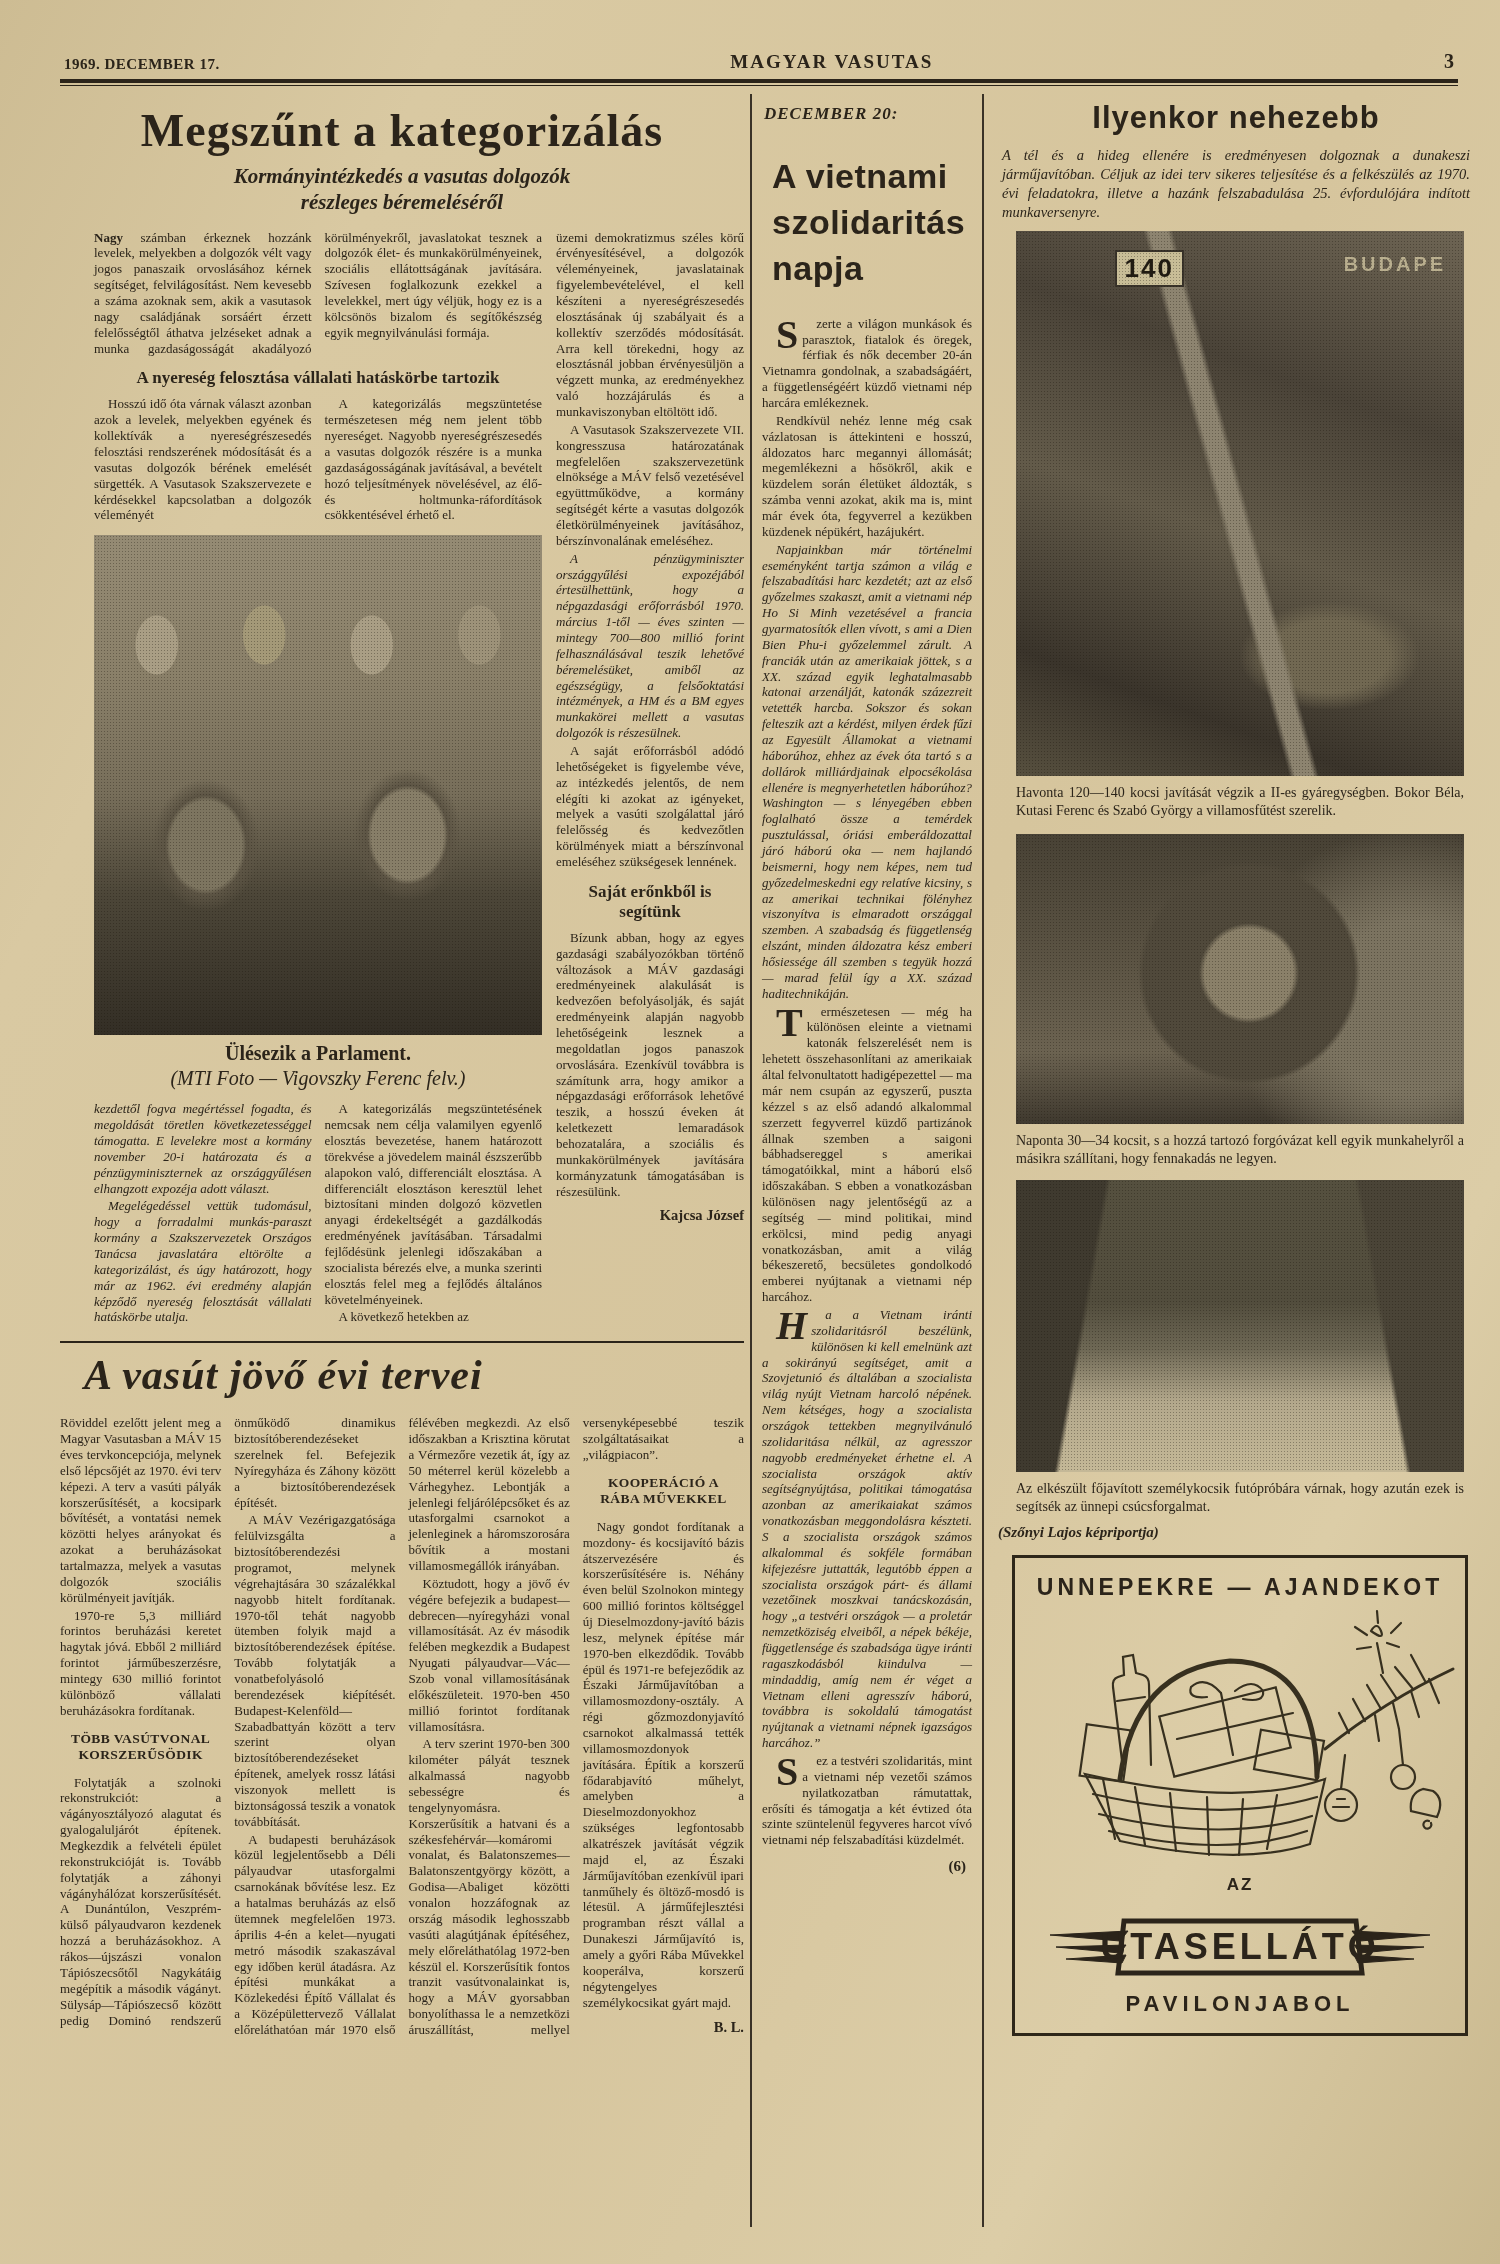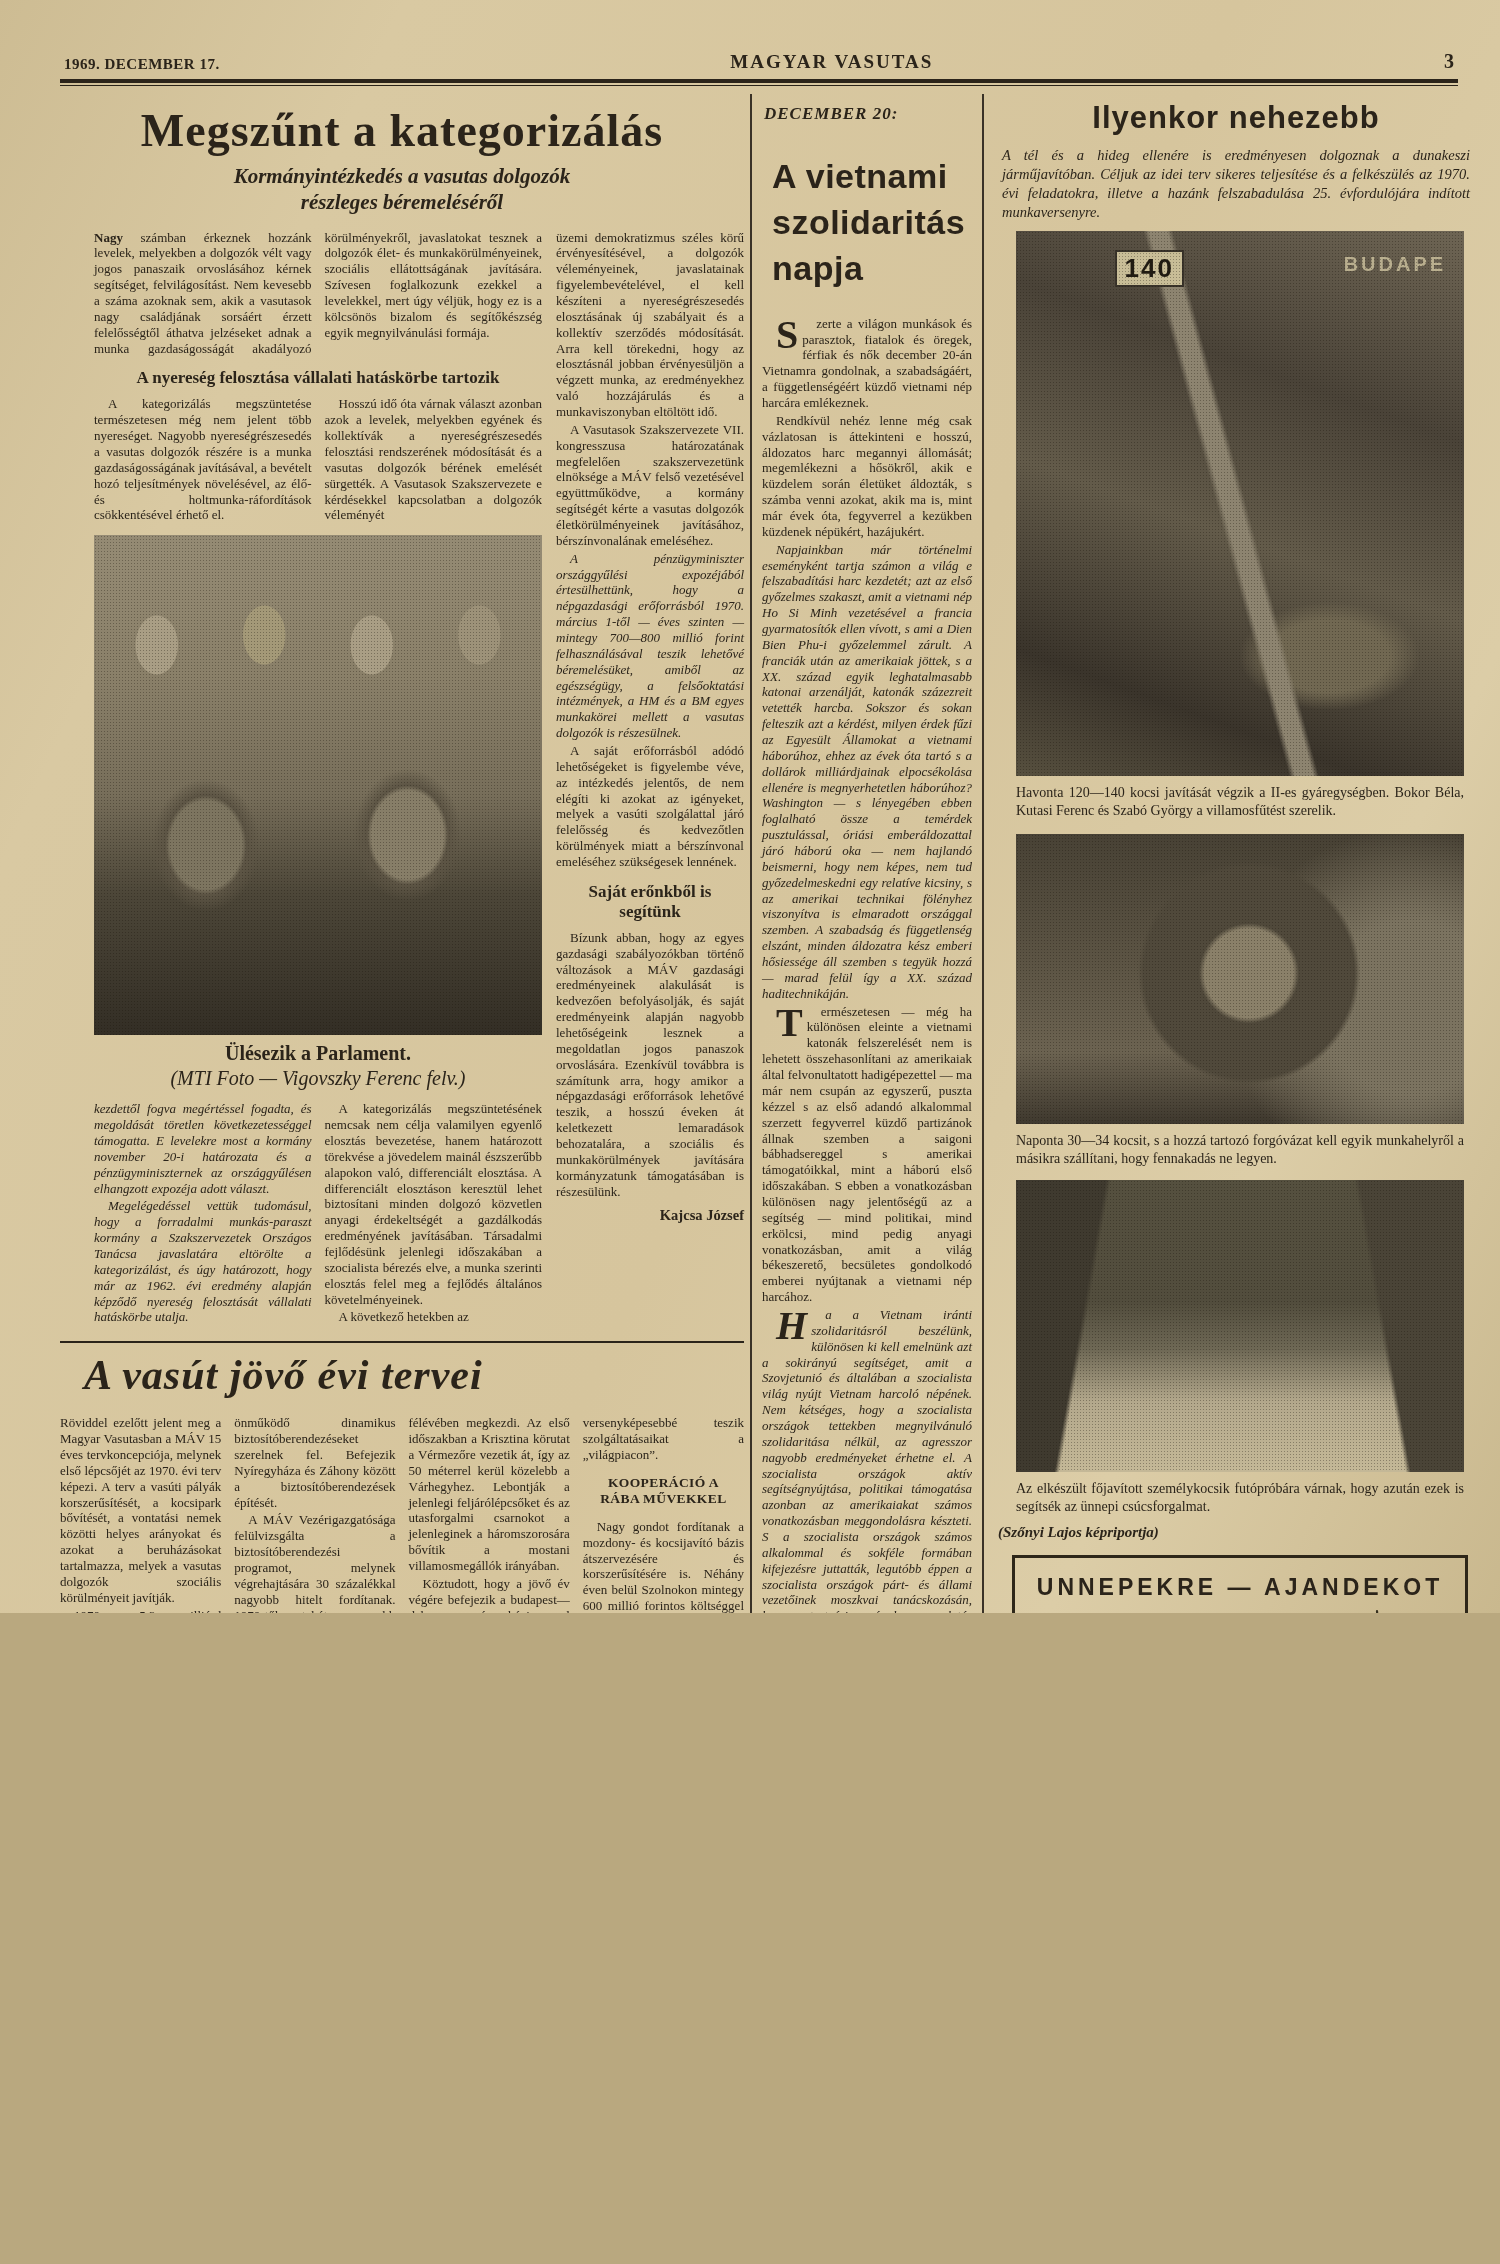--- a/index.html
+++ b/index.html
@@ -1,16 +1,16 @@
 <!DOCTYPE html>
 <html><head>
 <meta charset="utf-8">
 <style>
   html,body{margin:0;padding:0;background:#b9a87f;}
-  .page{position:relative;width:1500px;height:1613px;margin:0 auto;overflow:hidden;
+  .page{position:relative;width:1500px;height:2264px;margin:0 auto;overflow:hidden;
     background:linear-gradient(115deg,#cdbc93 0%,#d9c9a2 18%,#d6c59d 55%,#dccda7 80%,#c9b88e 100%);
     color:#2b241a;font-family:"Liberation Serif","DejaVu Serif",serif;}
   .inner{position:absolute;left:60px;right:42px;top:50px;}
   
   .masthead{display:flex;justify-content:space-between;align-items:flex-end;padding:0 4px 6px 4px;}
   .mh-date{font-weight:bold;font-size:15px;letter-spacing:.5px;}
   .mh-title{font-weight:bold;font-size:19px;letter-spacing:2px;}
   .mh-page{font-weight:bold;font-size:20px;}
   .rule-double{border-top:4px solid #2b241a;border-bottom:1px solid #2b241a;height:2px;margin-bottom:8px;}
   
@@ -114,22 +114,22 @@
           </div>
 
           <div class="lead-cols">
             <div class="lead-left">
               <div class="twocol">
                 <p class="body noind"><b>Nagy</b>
                   <span>számban érkeznek hozzánk levelek, melyekben a dolgozók vélt vagy jogos panaszaik orvoslásához kérnek segítséget, felvilágosítást. Nem kevesebb a száma azoknak sem, akik a vasutasok nagy családjának sorsáért érzett felelősségtől áthatva jelzéseket adnak a munka gazdaságosságát akadályozó körülményekről, javaslatokat tesznek a dolgozók élet- és munkakörülményeinek, szociális ellátottságának javítására. Szívesen foglalkozunk ezekkel a levelekkel, mert úgy véljük, hogy ez is a kölcsönös bizalom és segítőkészség egyik megnyilvánulási formája.</span></p>
               </div>
               <h2 class="sec-head">A nyereség felosztása vállalati hatáskörbe tartozik</h2>
               <div class="twocol">
+                <p class="body">Hosszú idő óta várnak választ azonban azok a levelek, melyekben egyének és kollektívák a nyereségrészesedés felosztási rendszerének módosítását és a vasutas dolgozók bérének emelését sürgették. A Vasutasok Szakszervezete e kérdésekkel kapcsolatban a dolgozók véleményét</p>
                 <p class="body">A kategorizálás megszüntetése természetesen még nem jelent több nyereséget. Nagyobb nyereségrészesedés a vasutas dolgozók részére is a munka gazdaságosságának javításával, a bevételt hozó teljesítmények növelésével, az élő- és holtmunka-ráfordítások csökkentésével érhető el.</p>
-                <p class="body">Hosszú idő óta várnak választ azonban azok a levelek, melyekben egyének és kollektívák a nyereségrészesedés felosztási rendszerének módosítását és a vasutas dolgozók bérének emelését sürgették. A Vasutasok Szakszervezete e kérdésekkel kapcsolatban a dolgozók véleményét</p>
               </div>
               <div class="photo ph-parl"></div>
               <div class="cap">
                 <b>Ülésezik a Parlament.</b><br>
                 <i>(MTI Foto — Vigovszky Ferenc felv.)</i>
               </div>
               <div class="twocol">
                 <p class="body noind ital">kezdettől fogva megértéssel fogadta, és megoldását töretlen következetességgel támogatta. E levelekre most a kormány november 20-i határozata és a pénzügyminiszternek az országgyűlésen elhangzott expozéja adott választ.</p>
                 <p class="body ital">Megelégedéssel vettük tudomásul, hogy a forradalmi munkás-paraszt kormány a Szakszervezetek Országos Tanácsa javaslatára eltörölte a kategorizálást, és úgy határozott, hogy már az 1962. évi eredmény alapján képződő nyereség felosztását vállalati hatáskörbe utalja.</p>
                 <p class="body">A kategorizálás megszüntetésének nemcsak nem célja valamilyen egyenlő elosztás bevezetése, hanem határozott törekvése a jövedelem mainál észszerűbb alapokon való, differenciált elosztása. A differenciált elosztáson keresztül lehet biztosítani minden dolgozó közvetlen anyagi érdekeltségét a gazdálkodás eredményének javításában. Társadalmi fejlődésünk jelenlegi időszakában a szocialista bérezés elve, a munka szerinti elosztás felel meg a fejlődés általános követelményeinek.</p>

